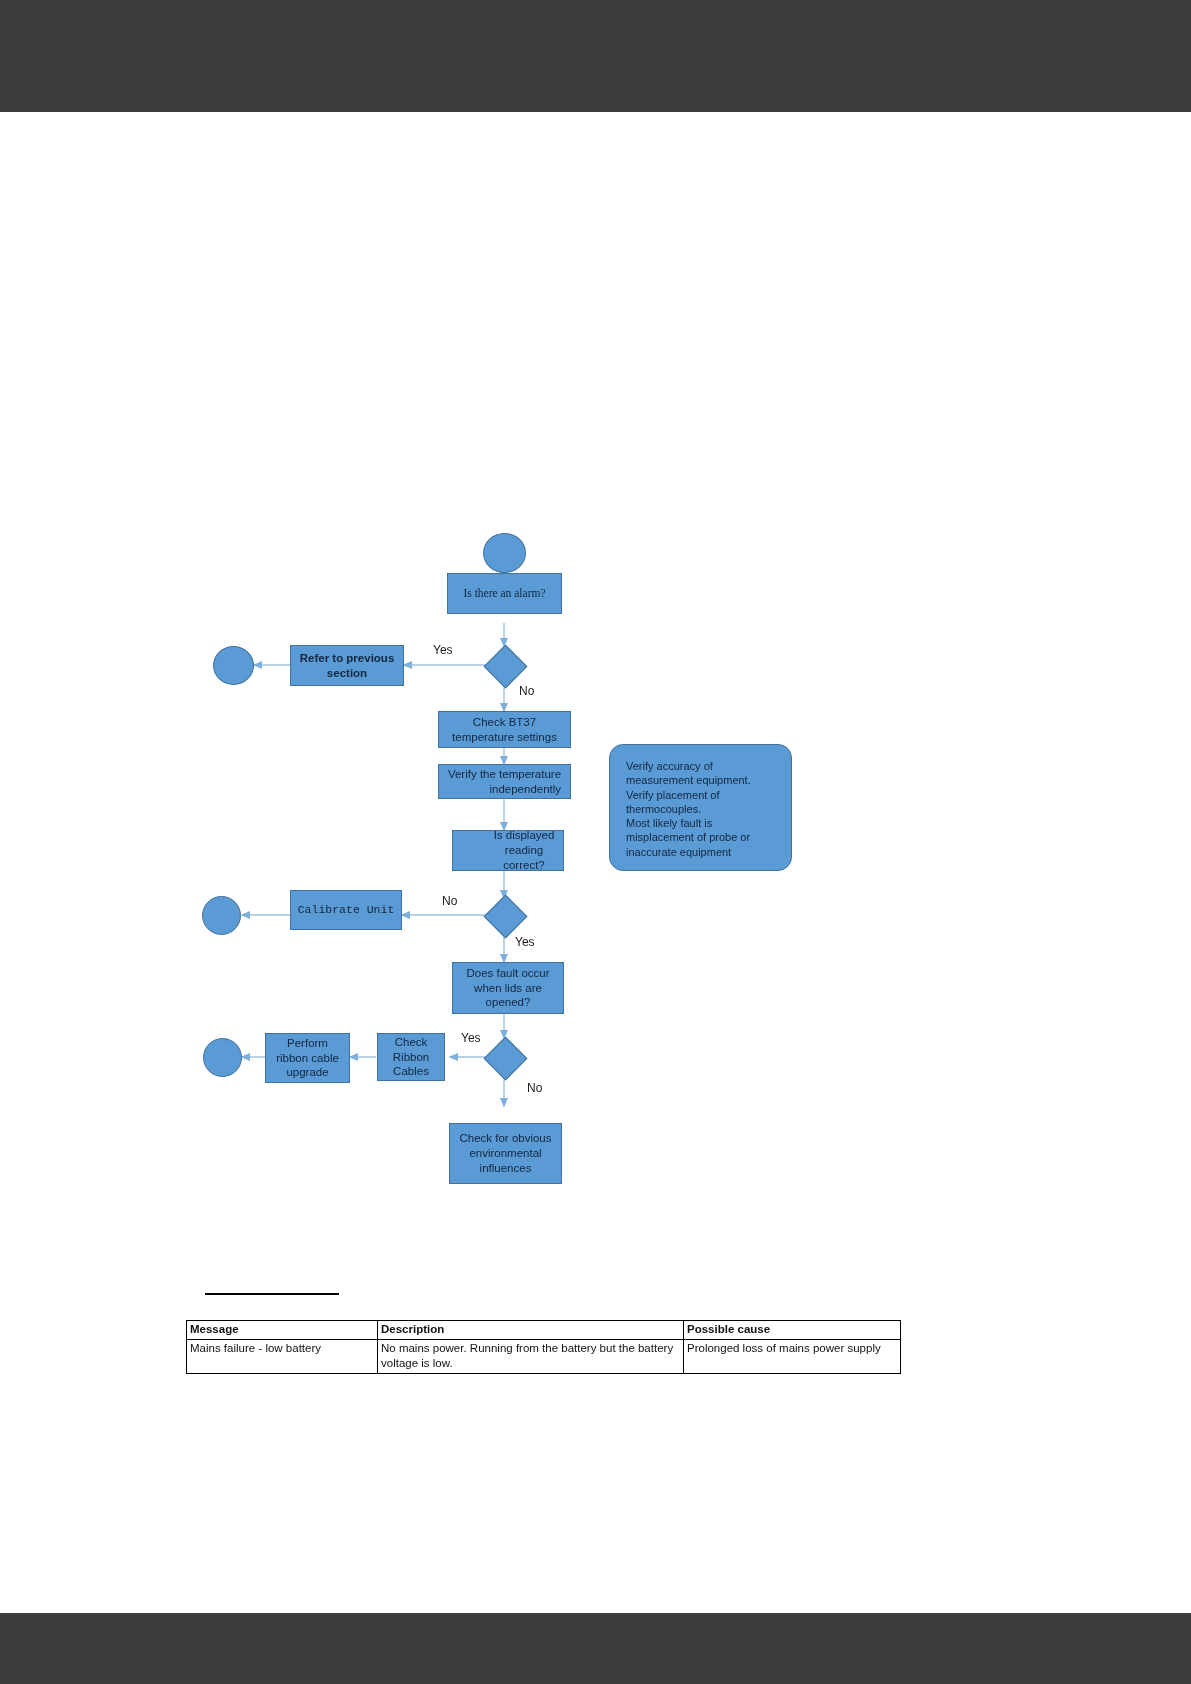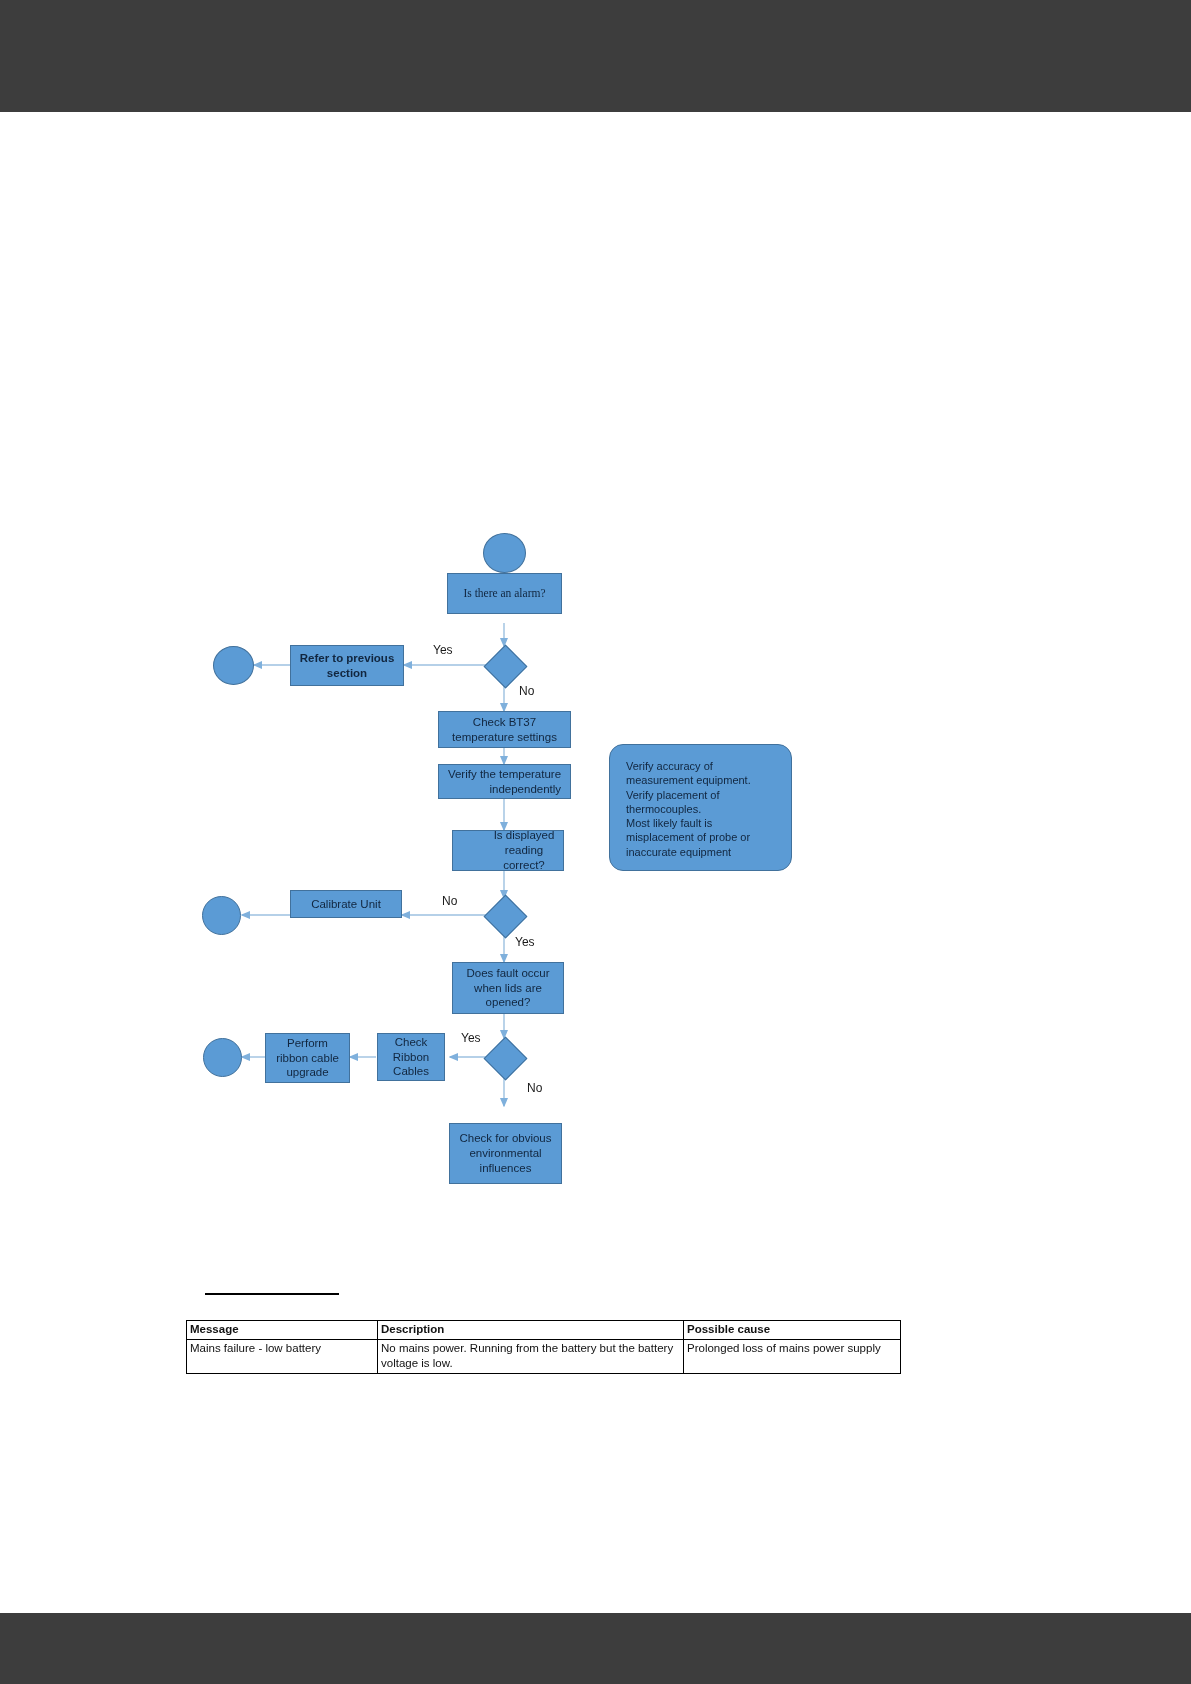--- a/index.html
+++ b/index.html
@@ -226,21 +226,21 @@
     <span>Is displayed
 reading correct?</span>
   </div>
 
   <div class="node diamond" style="left:484px; top:895px; width:40px; height:40px;">
     <span class="dia-shape"></span>
   </div>
   <div class="edge-label" style="left:442px; top:894px;">No</div>
   <div class="edge-label" style="left:515px; top:935px;">Yes</div>
 
-  <div class="node" style="left:290px; top:890px; width:112px; height:28px;">
+  <div class="node" style="left:290px; top:890px; width:112px; height:40px;font-family:Liberation Mono, monospace;">
     <span>Calibrate Unit</span>
   </div>
 
   <div class="node circle" style="left:202px; top:896px; width:39px; height:39px;">
     <span></span>
   </div>
 
   <div class="node" style="left:452px; top:962px; width:112px; height:52px;text-align:center;">
     <span>Does fault occur
 when lids are

